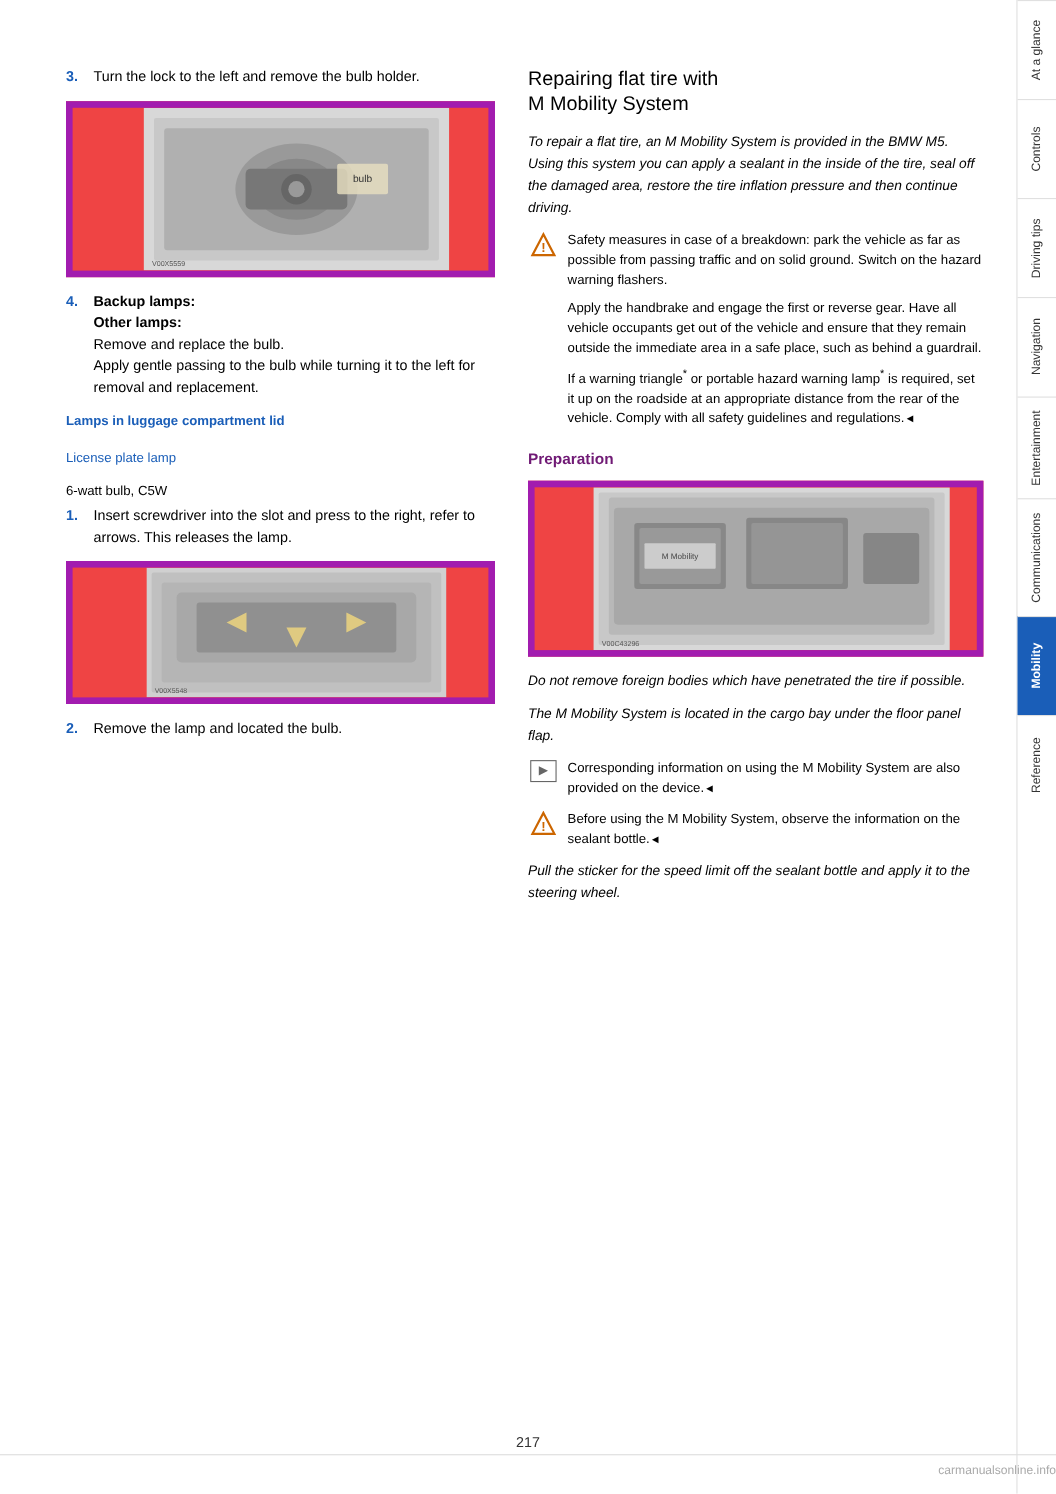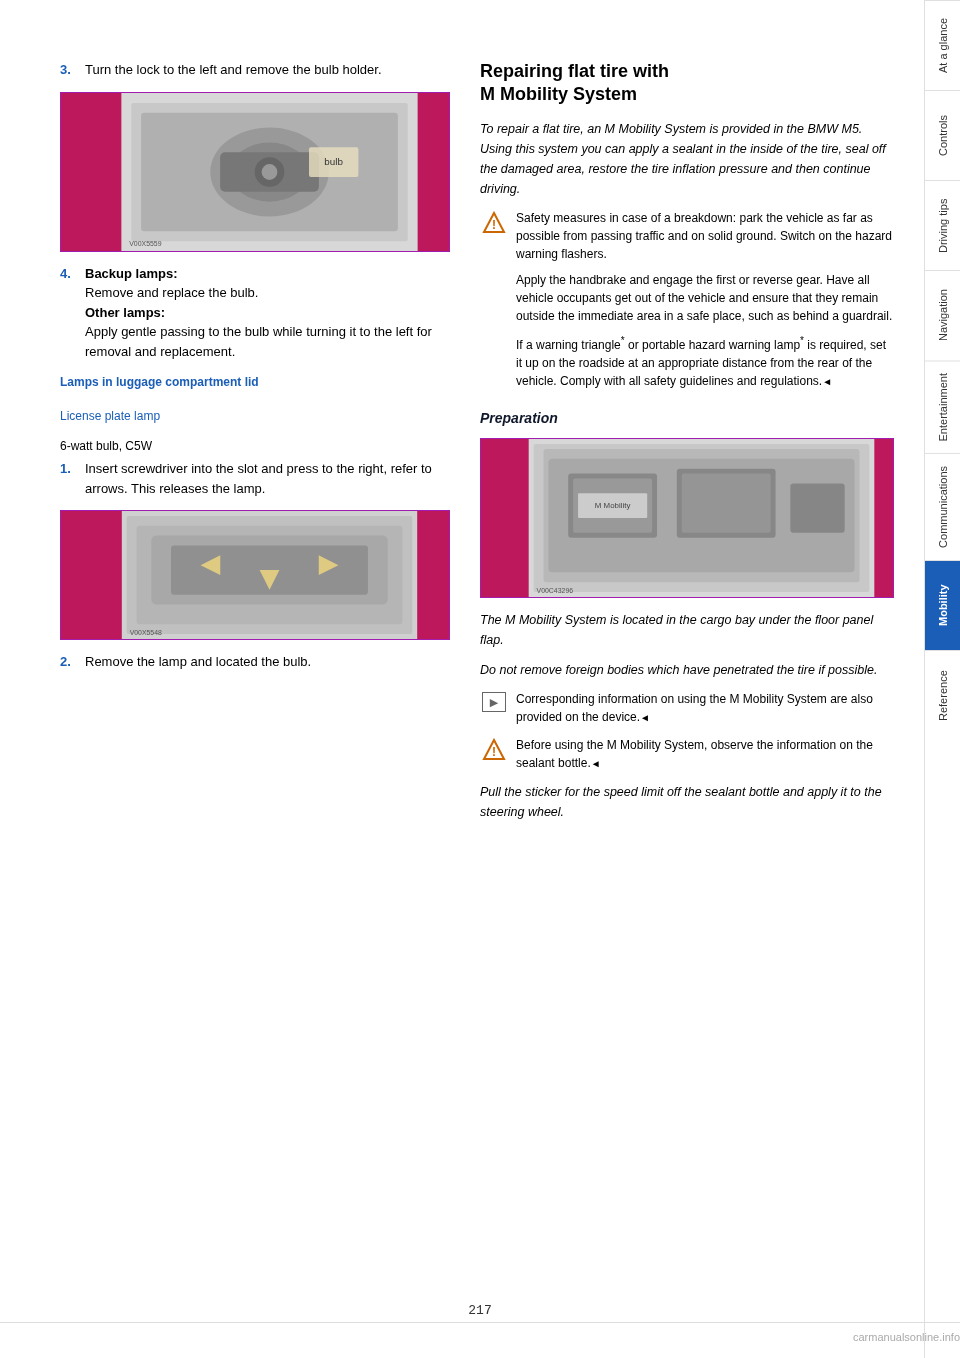--- a/index.html
+++ b/index.html
@@ -65,22 +65,22 @@
     .step-item .step-num {
       color: #1a5eb8;
       font-weight: bold;
       min-width: 20px;
       margin-right: 5px;
     }
     .step-content {
       flex: 1;
     }
     .image-placeholder {
-      background: #be185d;
-      border: 1px solid #a21caf;
+      background: #ef4444;
+      border: 6px solid #a21caf;
       margin: 12px 0;
       display: flex;
       align-items: center;
       justify-content: center;
       overflow: hidden;
       position: relative;
       padding-left: 29px;
     }
     .image-placeholder svg {
       width: 100%;
@@ -96,21 +96,21 @@
       color: #1a5eb8;
       font-size: 12px;
       margin: 8px 0 16px 0;
     }
     .spec-text {
       font-size: 12px;
       margin-bottom: 6px;
     }
     .right-column h2 {
       font-size: 18px;
-      font-weight: bold;
+      font-weight: normal;
       color: #000;
       margin-bottom: 12px;
       line-height: 1.3;
     }
     .body-text {
       font-size: 12.5px;
       line-height: 1.6;
       margin-bottom: 10px;
       font-style: italic;
     }
@@ -138,25 +138,24 @@
       width: 24px;
       height: 20px;
       border: 1.5px solid #666;
       display: flex;
       align-items: center;
       justify-content: center;
       font-size: 11px;
       color: #666;
     }
     .preparation-heading {
-      color: #0f172a;
+      color: #701a75;
       font-weight: bold;
       font-size: 14px;
       margin: 12px 0 8px 0;
-      font-style: italic;
     }
     .image-top {
       width: 100%;
       height: 160px;
     }
     .image-license {
       width: 100%;
       height: 130px;
     }
     .image-prep {
@@ -201,22 +200,22 @@
           <rect x="190" y="55" width="50" height="30" fill="#e8e0c0" rx="2" opacity="0.8"></rect>
           <text x="215" y="73" text-anchor="middle" font-size="10" fill="#333">bulb</text>
           <text x="8" y="155" font-size="7" fill="#555">V00X5559</text>
         </svg>
       </div>
 
       <div class="step-item">
         <span class="step-num">4.</span>
         <div class="step-content">
           <div><strong>Backup lamps:</strong></div>
+          <div><strong>Other lamps:</strong></div>
           <div>Remove and replace the bulb.</div>
-          <div><strong>Other lamps:</strong></div>
           <div>Apply gentle passing to the bulb while turning it to the left for removal and replacement.</div>
         </div>
       </div>
 
       <div class="section-heading">Lamps in luggage compartment lid</div>
 
       <div class="sub-heading">License plate lamp</div>
 
       <div class="spec-text">6-watt bulb, C5W</div>
 
@@ -292,23 +291,23 @@
           <rect x="150" y="30" width="100" height="70" fill="#878787" rx="3"></rect>
           <rect x="155" y="35" width="90" height="60" fill="#959595" rx="2"></rect>
           <rect x="265" y="45" width="55" height="50" fill="#868686" rx="3"></rect>
 
           <rect x="50" y="55" width="70" height="25" fill="#ccc" rx="1"></rect>
           <text x="85" y="70" text-anchor="middle" font-size="8" fill="#444">M Mobility</text>
           <text x="8" y="156" font-size="7" fill="#555">V00C43296</text>
         </svg>
       </div>
 
+      <p class="body-text">Do not remove foreign bodies which have penetrated the tire if possible.</p>
+
       <p class="body-text">The M Mobility System is located in the cargo bay under the floor panel flap.</p>
-
-      <p class="body-text">Do not remove foreign bodies which have penetrated the tire if possible.</p>
 
       <div class="warning-box">
         <div class="warning-icon">
           <div class="info-icon">▶</div>
         </div>
         <div>
           <span>Corresponding information on using the M Mobility System are also provided on the device.<span style="font-size:10px;">◄</span></span>
         </div>
       </div>
 
@@ -352,17 +351,17 @@
     <div class="sidebar-tab active">
       <span>Mobility</span>
     </div>
     <div class="sidebar-tab">
       <span>Reference</span>
     </div>
   </div>
 
 </div>
 
-<div style="position: absolute; bottom: 40px; left: 50%; transform: translateX(-50%); font-size: 13px; color: #333; font-family: Liberation Mono, monospace;">217</div>
+<div style="position: absolute; bottom: 40px; left: 50%; transform: translateX(-50%); font-size: 13px; color: #333;">217</div>
 
 <div style="position: absolute; bottom: 15px; width: 100%; text-align: right; font-size: 11px; color: #aaa; border-top: 1px solid #ddd; padding-top: 8px; padding-left: 43px;">
   carmanualsonline.info
 </div>
 
 </body></html>

